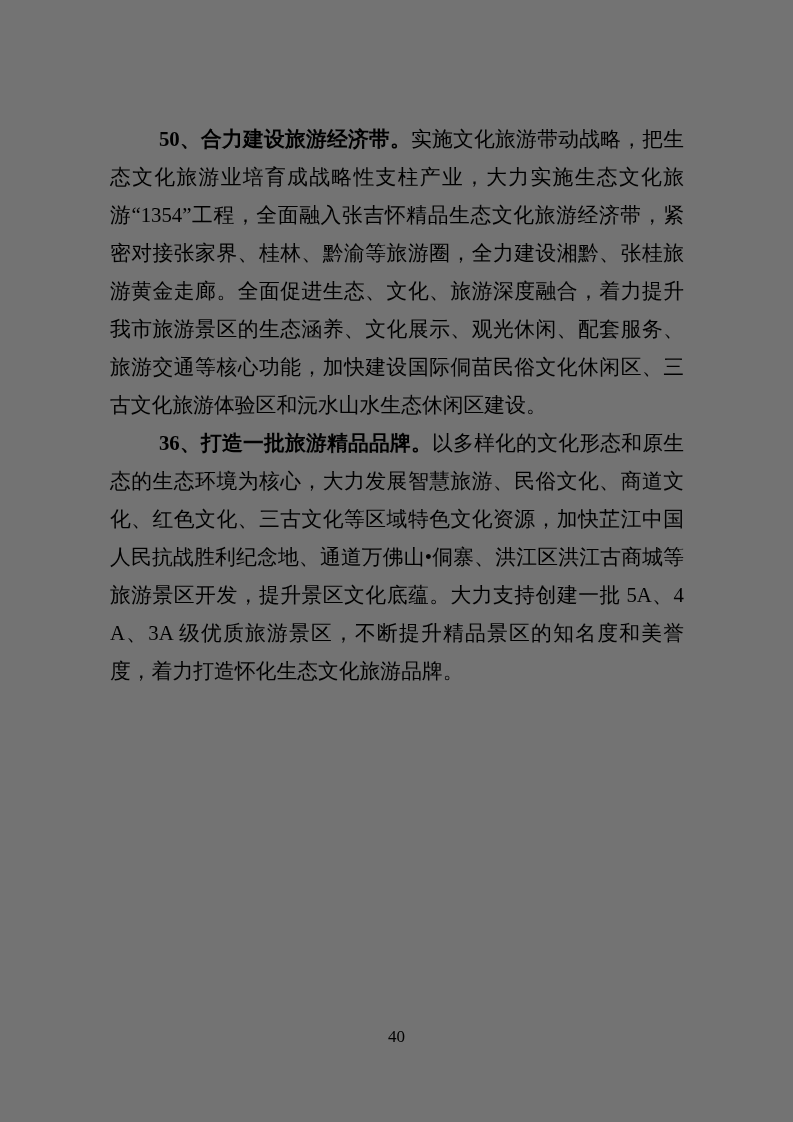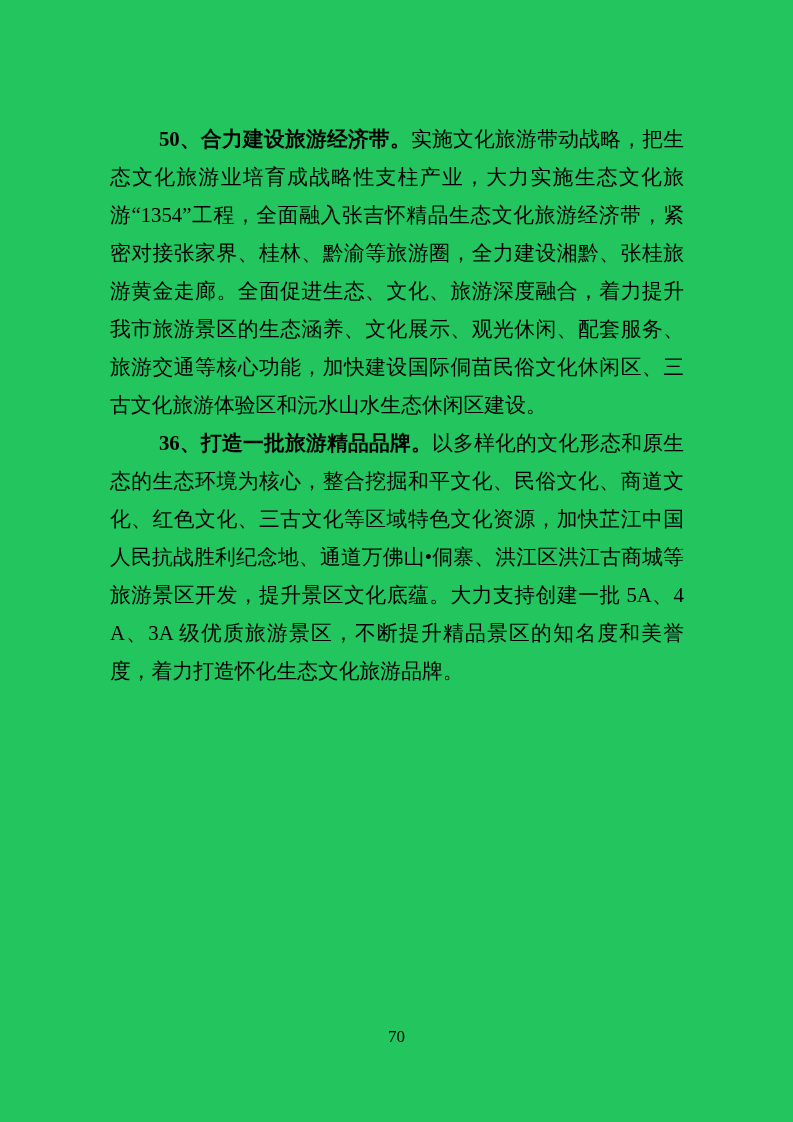--- a/index.html
+++ b/index.html
@@ -5,21 +5,21 @@
   html, body {
     margin: 0;
     padding: 0;
     background: #ffffff;
   }
   .page {
     position: relative;
     width: 793px;
     height: 1122px;
     margin: 0 auto;
-    background: #22c55e;
+    background: #737373;
     color: #000000;
     font-family: "Liberation Serif", "DejaVu Serif", serif;
     overflow: hidden;
   }
   .content {
     position: absolute;
     top: 120px;
     left: 110px;
     width: 574px;
   }
@@ -48,19 +48,19 @@
   }
 </style>
 </head>
 <body>
 
 <div class="page">
   <div class="content">
 
     <p class="para"><span class="para-heading">50、合力建设旅游经济带。</span><span>实施文化旅游带动战略，把生态文化旅游业培育成战略性支柱产业，大力实施生态文化旅游“1354”工程，全面融入张吉怀精品生态文化旅游经济带，紧密对接张家界、桂林、黔渝等旅游圈，全力建设湘黔、张桂旅游黄金走廊。全面促进生态、文化、旅游深度融合，着力提升我市旅游景区的生态涵养、文化展示、观光休闲、配套服务、旅游交通等核心功能，加快建设国际侗苗民俗文化休闲区、三古文化旅游体验区和沅水山水生态休闲区建设。</span></p>
 
-    <p class="para"><span class="para-heading">36、打造一批旅游精品品牌。</span><span>以多样化的文化形态和原生态的生态环境为核心，整合挖掘和平文化、民俗文化、商道文化、红色文化、三古文化等区域特色文化资源，加快芷江中国人民抗战胜利纪念地、通道万佛山•侗寨、洪江区洪江古商城等旅游景区开发，提升景区文化底蕴。大力支持创建一批 5A、4A、3A 级优质旅游景区，不断提升精品景区的知名度和美誉度，着力打造怀化生态文化旅游品牌。</span></p>
+    <p class="para"><span class="para-heading">36、打造一批旅游精品品牌。</span><span>以多样化的文化形态和原生态的生态环境为核心，大力发展智慧旅游、民俗文化、商道文化、红色文化、三古文化等区域特色文化资源，加快芷江中国人民抗战胜利纪念地、通道万佛山•侗寨、洪江区洪江古商城等旅游景区开发，提升景区文化底蕴。大力支持创建一批 5A、4A、3A 级优质旅游景区，不断提升精品景区的知名度和美誉度，着力打造怀化生态文化旅游品牌。</span></p>
 
 
   </div>
 
-  <div class="page-number">70</div>
+  <div class="page-number">40</div>
 </div>
 
 </body></html>

